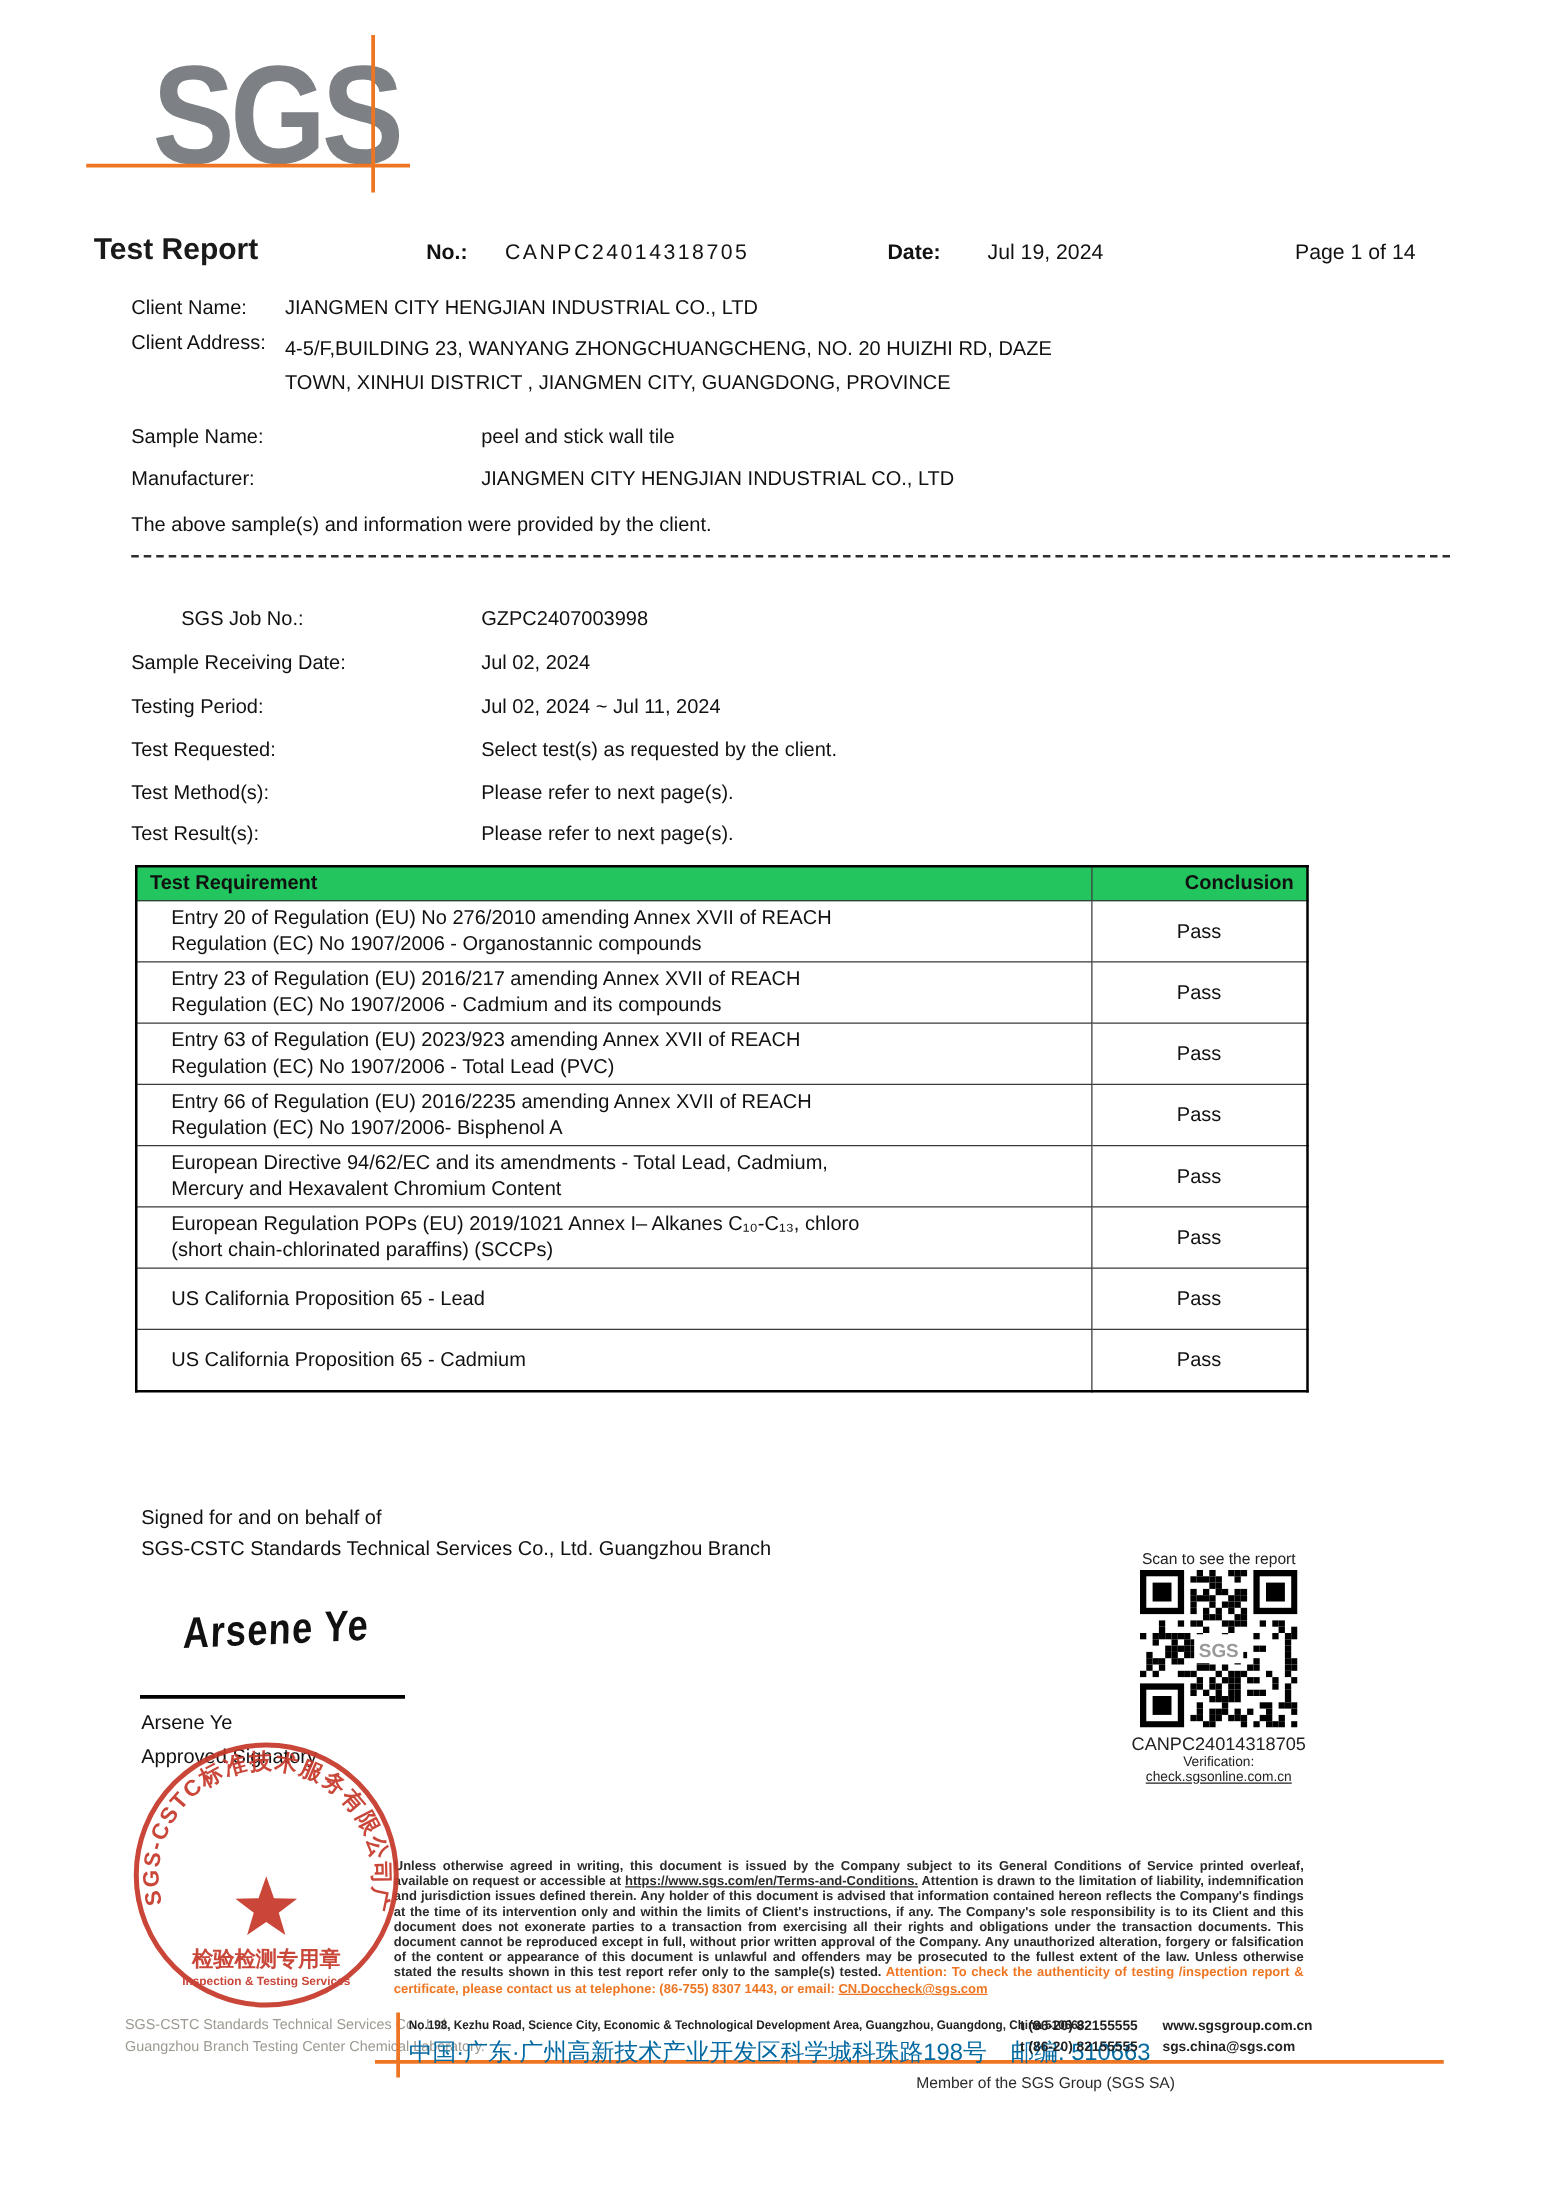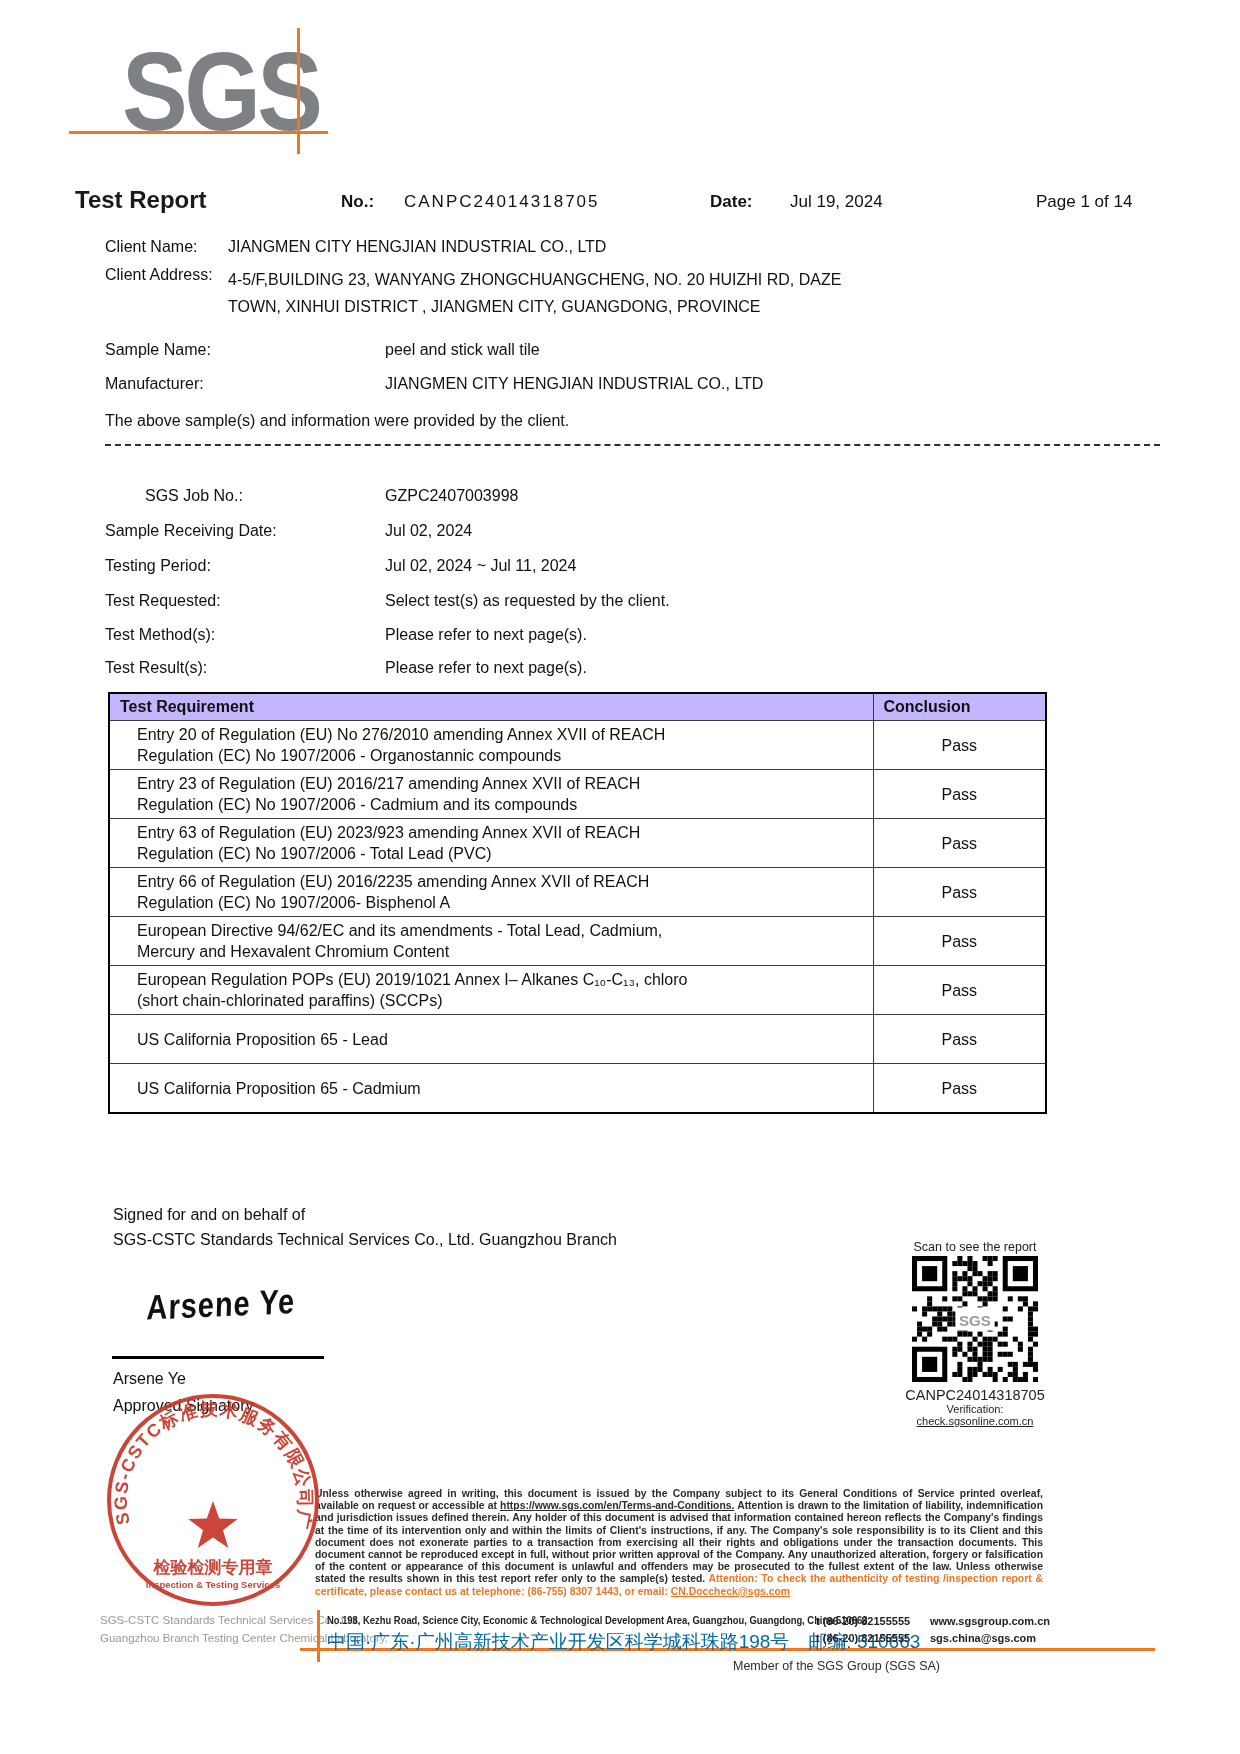--- a/index.html
+++ b/index.html
@@ -13,22 +13,22 @@
   .title{font-size:24px;font-weight:bold;color:#1a1a1a;}
   .b{font-weight:bold;}
   .body-txt{font-size:16px;color:#111;}
   .report-no{font-size:17px;letter-spacing:2px;}
   .hdr-val{font-size:17px;}
   .pre{white-space:pre-line;}
   .dashed{border-top:2px dashed #2e2e2e;height:0;}
   
   table.results{border-collapse:collapse;table-layout:fixed;width:937px;border:2px solid #000;}
   table.results td,table.results th{border:1.5px solid #3a3a3a;font-size:16px;vertical-align:middle;}
-  table.results th{background:#c4b5fd;height:26px;text-align:left;padding:0 10px;}
-  table.results th.conc{text-align:left;}
+  table.results th{background:#22c55e;height:26px;text-align:left;padding:0 10px;}
+  table.results th.conc{text-align:right;}
   table.results td{height:46px;padding:1px 27px;line-height:21px;}
   table.results td.pass{text-align:center;padding:0;}
   
   .sig-script{font-size:29px;font-weight:700;letter-spacing:1px;transform:rotate(-2.5deg) skewX(-4deg) scaleY(1.2);transform-origin:left bottom;}
   .sig-line{height:2.5px;background:#000;}
   
   .qr-wrap{width:160px;text-align:center;}
   .qr-cap{font-size:12.5px;color:#222;}
   .qr-id{font-size:14.5px;color:#222;margin-top:1px;}
   .qr-ver{font-size:11px;color:#222;}

